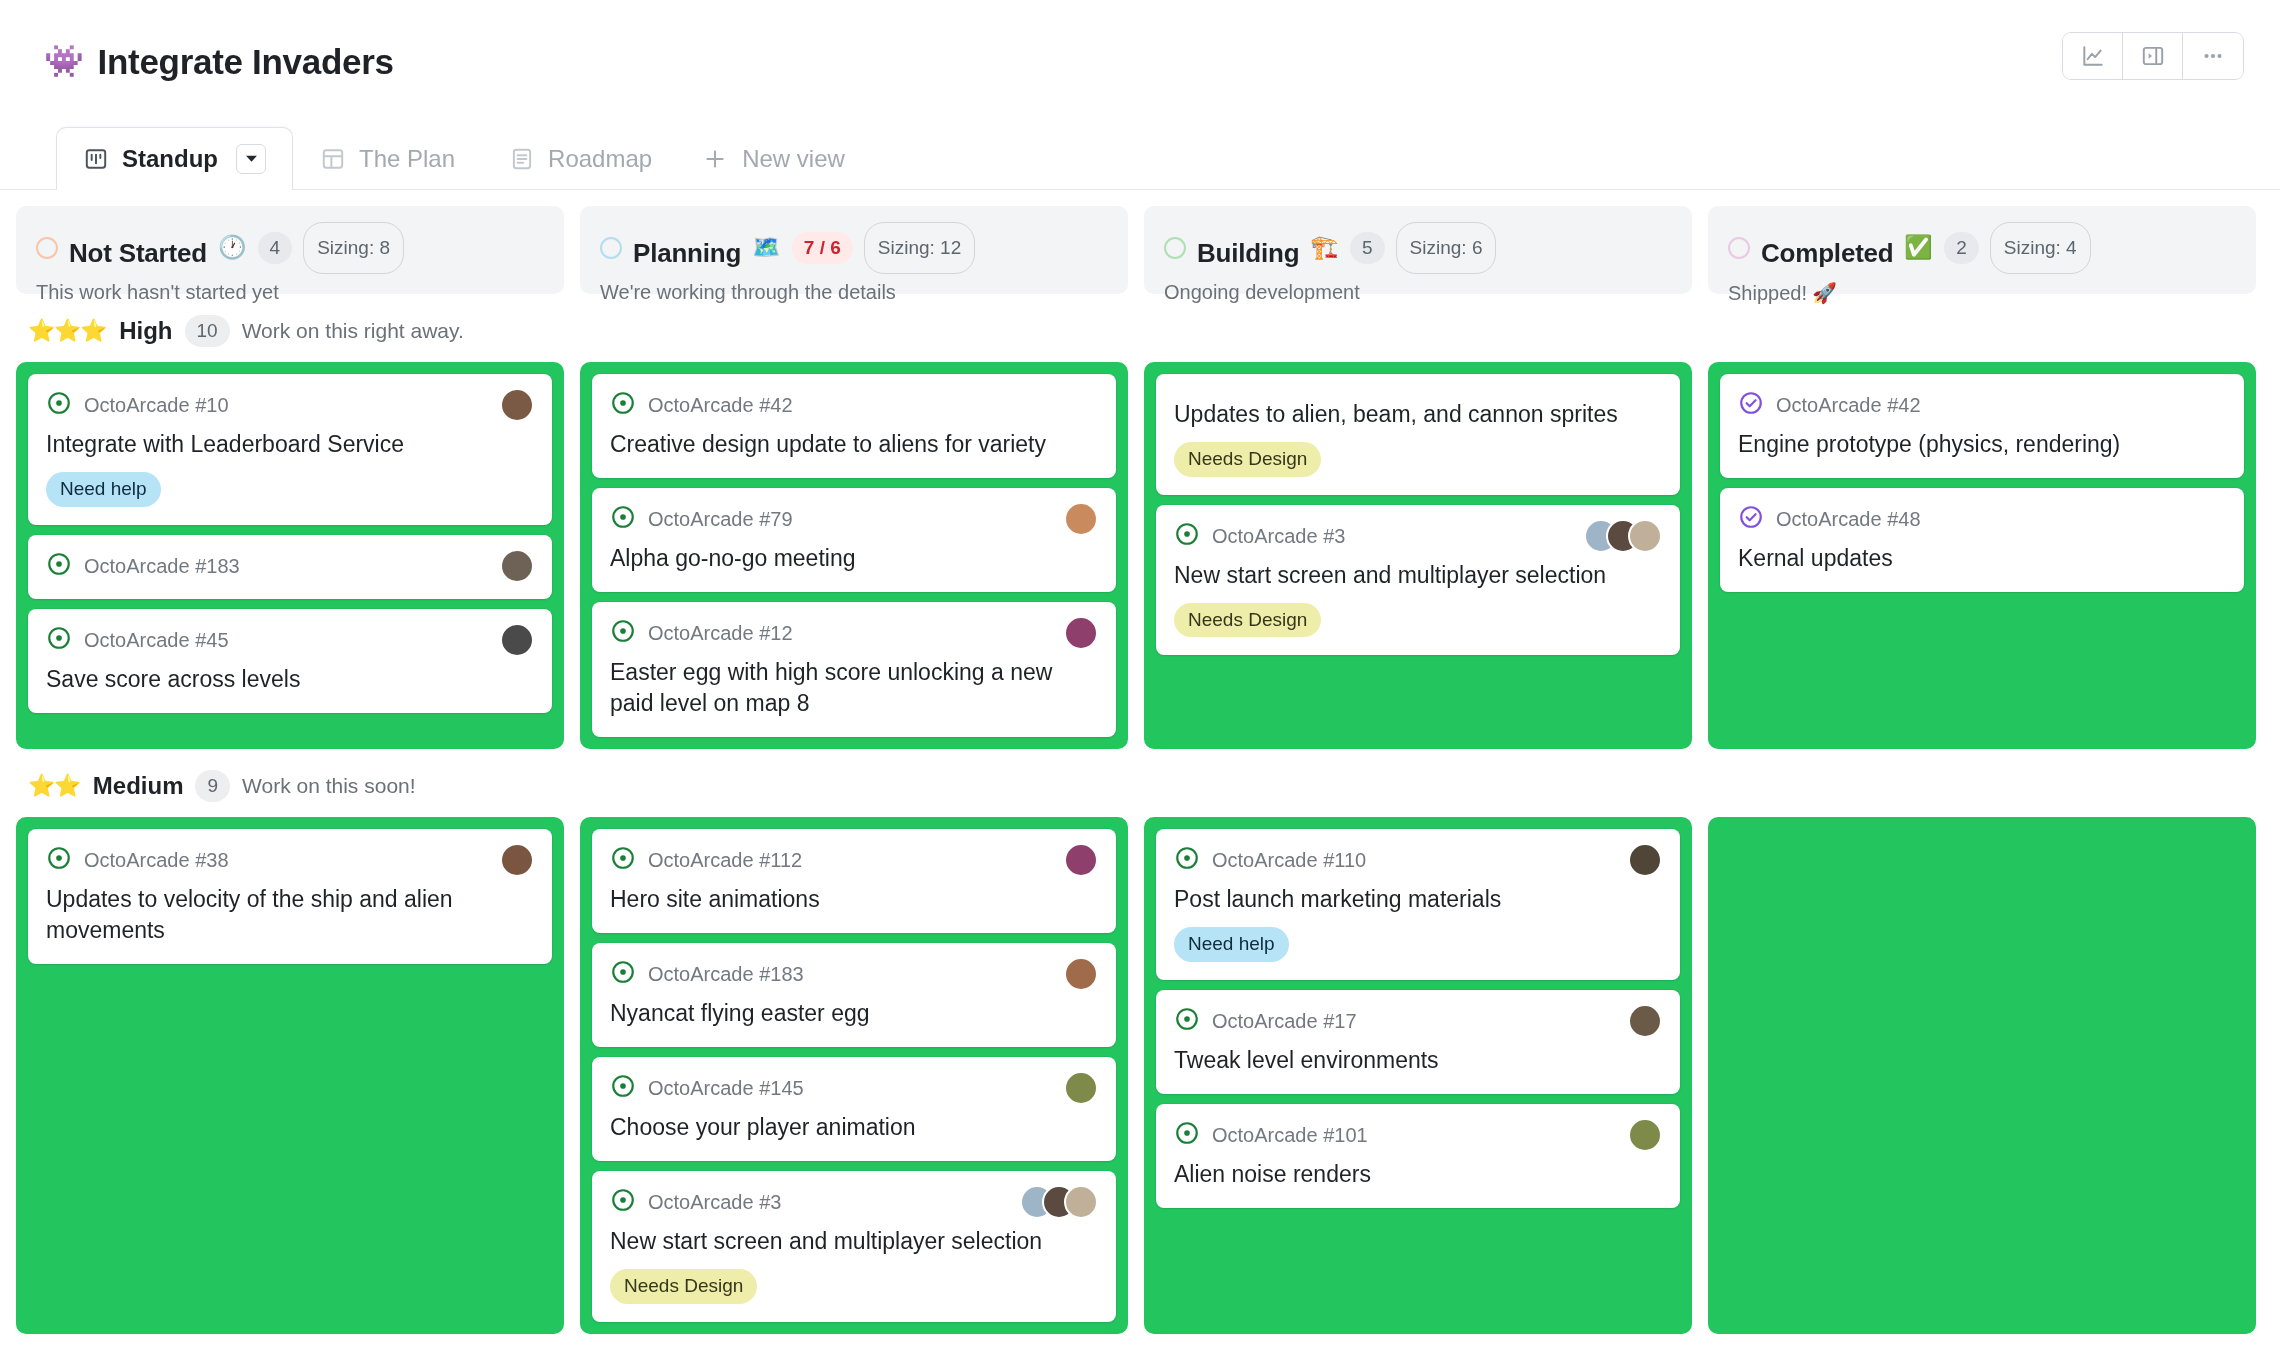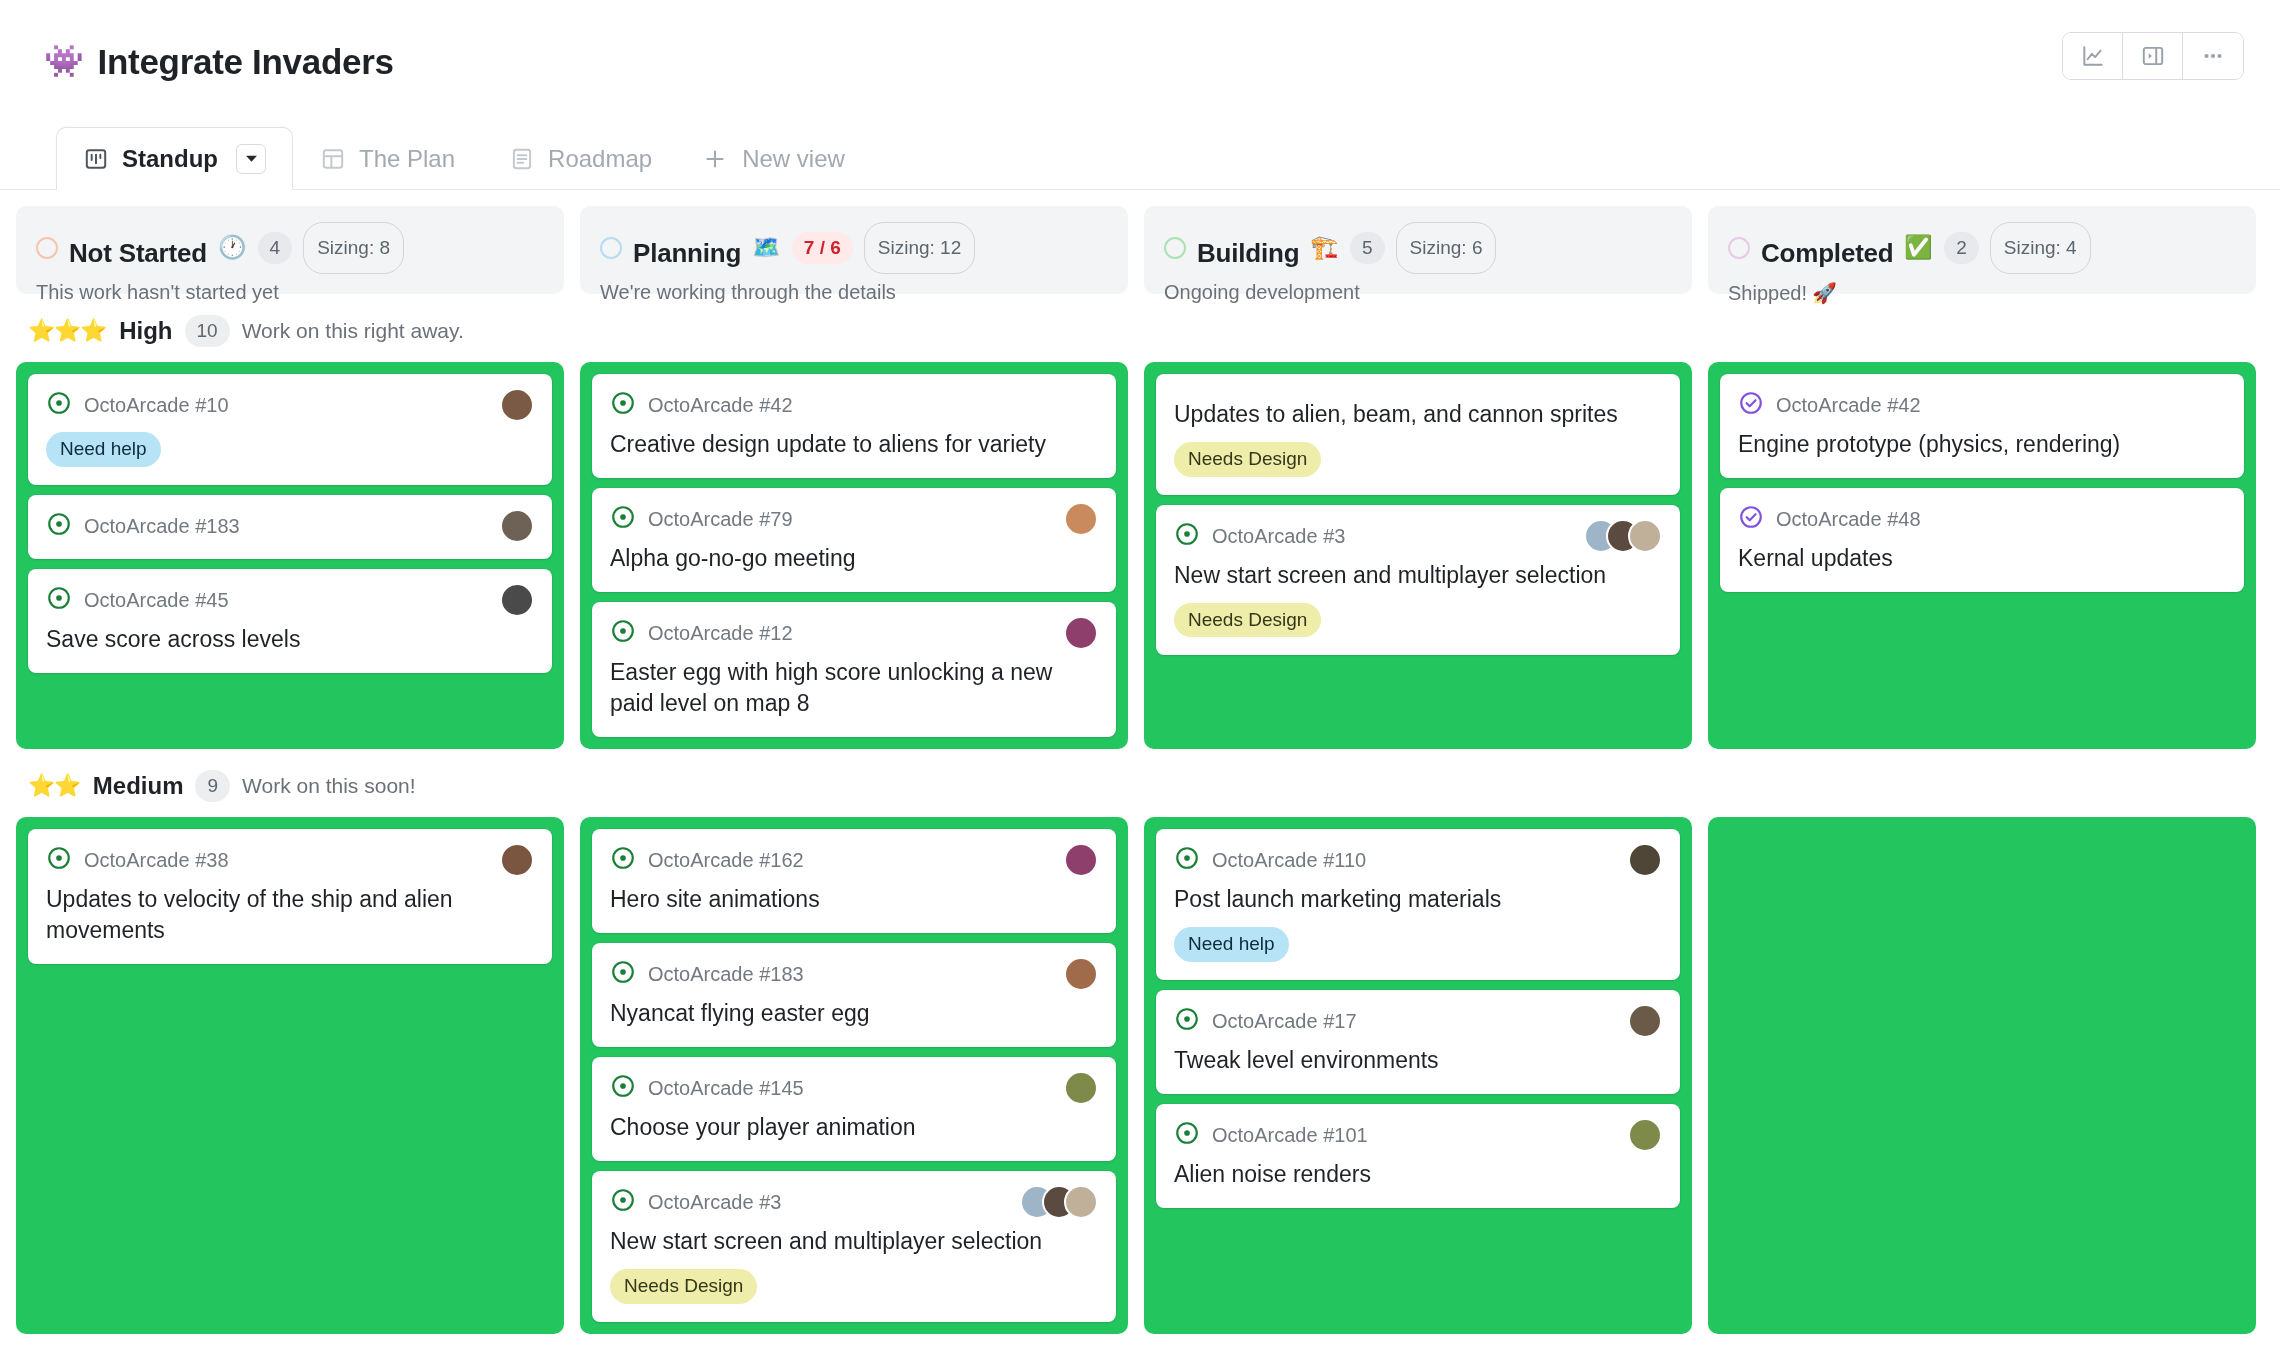--- a/index.html
+++ b/index.html
@@ -425,20 +425,21 @@
             </div>
             <div class="card-top">
               <span>
                 <svg width="26" height="26" viewBox="0 0 24 24" fill="none" stroke="#1a7f37" stroke-width="2">
                   <circle cx="12" cy="12" r="9"></circle>
                   <circle cx="12" cy="12" r="2.6" fill="#1a7f37" stroke="none"></circle>
                 </svg>
               </span>
               <span class="card-ref">OctoArcade #10</span>
             </div>
+            <div class="card-title">Integrate with Leaderboard Service</div>
             <div class="card-labels">
               <span class="label need-help">Need help</span>
             </div>
           </div>
           <div class="card">
             <div class="avatars">
               <span class="avatar" style="background:#6e6257"></span>
             </div>
             <div class="card-top">
               <span>
@@ -594,21 +595,21 @@
             <div class="avatars">
               <span class="avatar" style="background:#8e3f6b"></span>
             </div>
             <div class="card-top">
               <span>
                 <svg width="26" height="26" viewBox="0 0 24 24" fill="none" stroke="#1a7f37" stroke-width="2">
                   <circle cx="12" cy="12" r="9"></circle>
                   <circle cx="12" cy="12" r="2.6" fill="#1a7f37" stroke="none"></circle>
                 </svg>
               </span>
-              <span class="card-ref">OctoArcade #162</span>
+              <span class="card-ref">OctoArcade #112</span>
             </div>
             <div class="card-title">Hero site animations</div>
           </div>
           <div class="card">
             <div class="avatars">
               <span class="avatar" style="background:#a06b4a"></span>
             </div>
             <div class="card-top">
               <span>
                 <svg width="26" height="26" viewBox="0 0 24 24" fill="none" stroke="#1a7f37" stroke-width="2">

